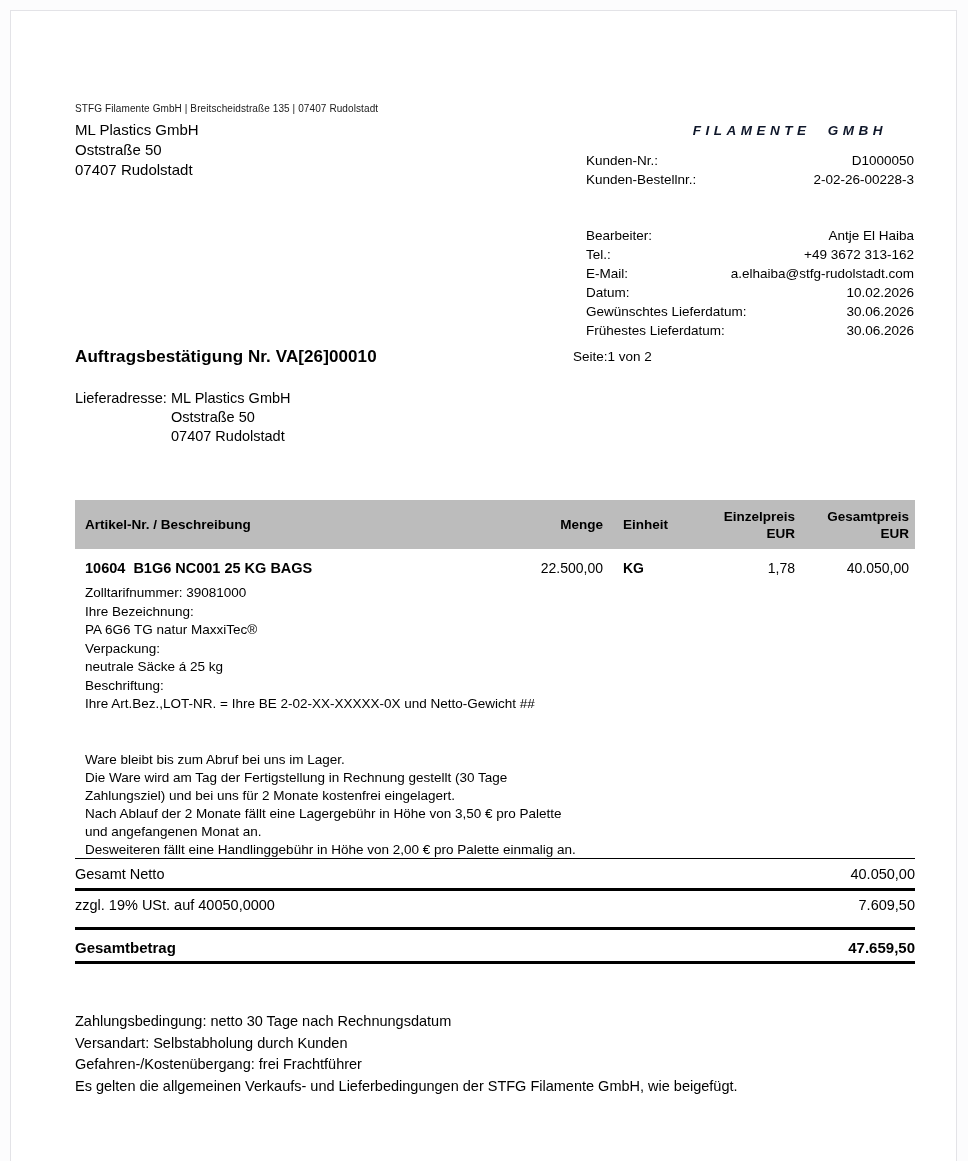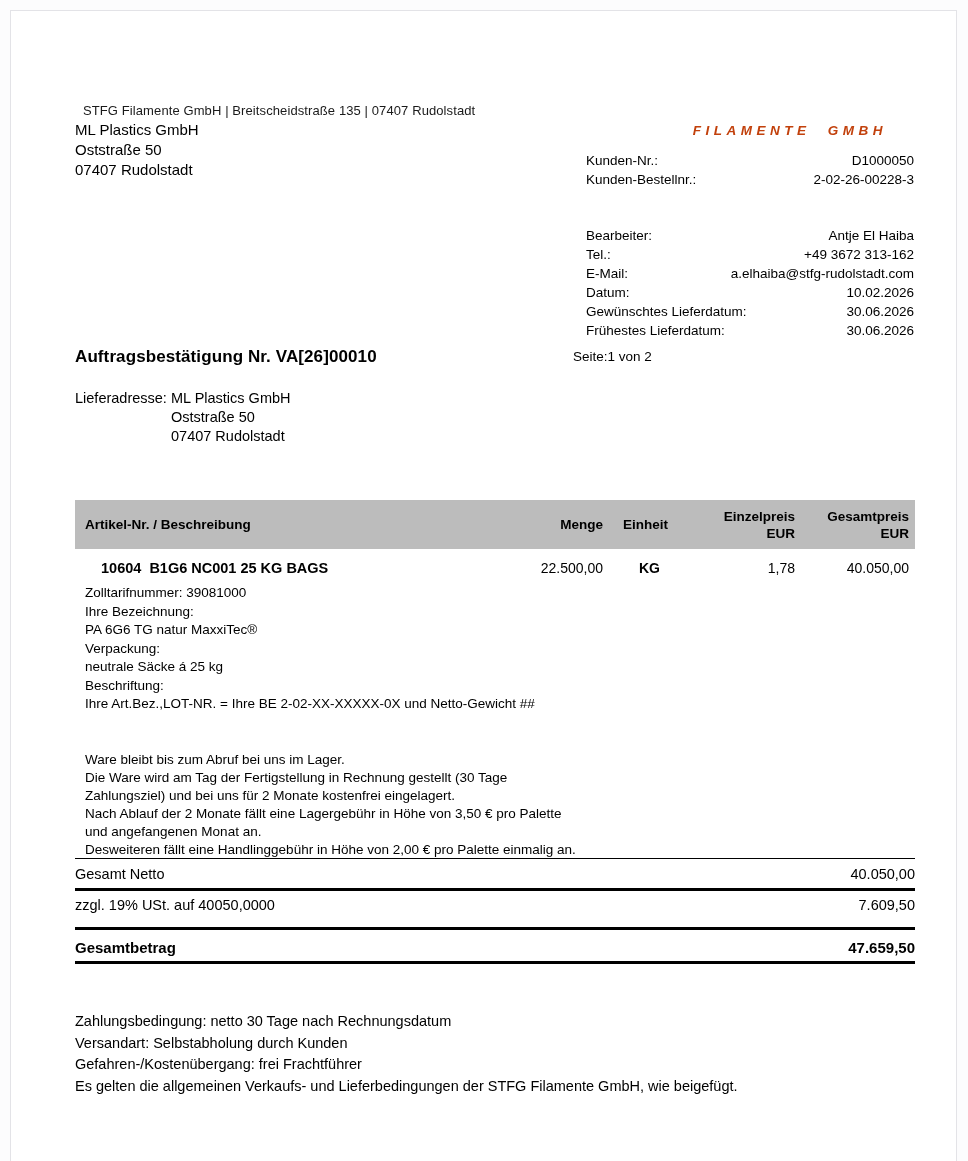--- a/index.html
+++ b/index.html
@@ -10,21 +10,21 @@
     font-family:"Liberation Sans", sans-serif;
     color:#000;
   }
   .sheet {
     position:absolute; left:10px; top:10px; width:947px; height:1151px;
     background:#fff;
     border:1px solid #e3e3e7; border-bottom:none;
   }
   .abs { position:absolute; }
 
-  .sender-line { left:64px; top:92px; font-size:13px; color:#1a1a1a; letter-spacing:0.1px;margin-left:8px; }
+  .sender-line { left:64px; top:92px; font-size:10px; color:#1a1a1a; letter-spacing:0.1px; }
 
   .recipient { left:64px; top:109px; font-size:15px; line-height:20px; }
 
   .logo {
     top:112px; right:69px;
     font-size:13.5px; font-weight:bold; font-style:italic;
     letter-spacing:4.5px; word-spacing:9px; white-space:pre;
   }
 
   .info-block { left:562px; width:341px; font-size:13.5px; }
@@ -51,21 +51,21 @@
   .c-qty   { right:312px; text-align:right; }
   .c-unit  { left:548px; text-align:left;font-weight:bold; }
   .c-price { right:120px; text-align:right; }
   .c-total { right:6px;  text-align:right; }
 
   .thead .cell { font-weight:bold; font-size:13.5px; }
   .thead .one-line { top:17px; }
   .thead .two-line { top:8px; line-height:17px; }
 
   .item-row { left:64px; top:548px; width:840px; height:20px; font-size:14px; }
-  .item-row .cell { top:0; line-height:19px;margin-left:16px; }
+  .item-row .cell { top:0; line-height:19px; }
   .item-title { font-weight:bold; font-size:14.5px; white-space:pre; }
 
   .details { left:74px; top:573px; font-size:13.5px; line-height:18.5px; }
   .notes   { left:74px; top:740px; font-size:13.5px; line-height:18.1px; }
 
   .hr { left:64px; width:840px; background:#000; }
   .hr-thin  { height:1px; }
   .hr-thick { height:3px; }
 
   .total-row { left:64px; width:840px; display:flex; justify-content:space-between; font-size:14.5px; }
@@ -79,21 +79,21 @@
 <div class="sheet">
 
   <div class="abs sender-line">STFG Filamente GmbH | Breitscheidstraße 135 | 07407 Rudolstadt</div>
 
   <div class="abs recipient">
     <div>ML Plastics GmbH</div>
     <div>Oststraße 50</div>
     <div>07407 Rudolstadt</div>
   </div>
 
-  <div class="abs logo" style="color: #c2410c;">FILAMENTE GMBH</div>
+  <div class="abs logo" style="color: #0f172a;">FILAMENTE GMBH</div>
 
   <div class="abs info-block info-1">
     <div class="row">
       <span class="lbl">Kunden-Nr.:</span>
       <span class="val">D1000050</span>
     </div>
     <div class="row">
       <span class="lbl">Kunden-Bestellnr.:</span>
       <span class="val">2-02-26-00228-3</span>
     </div>

